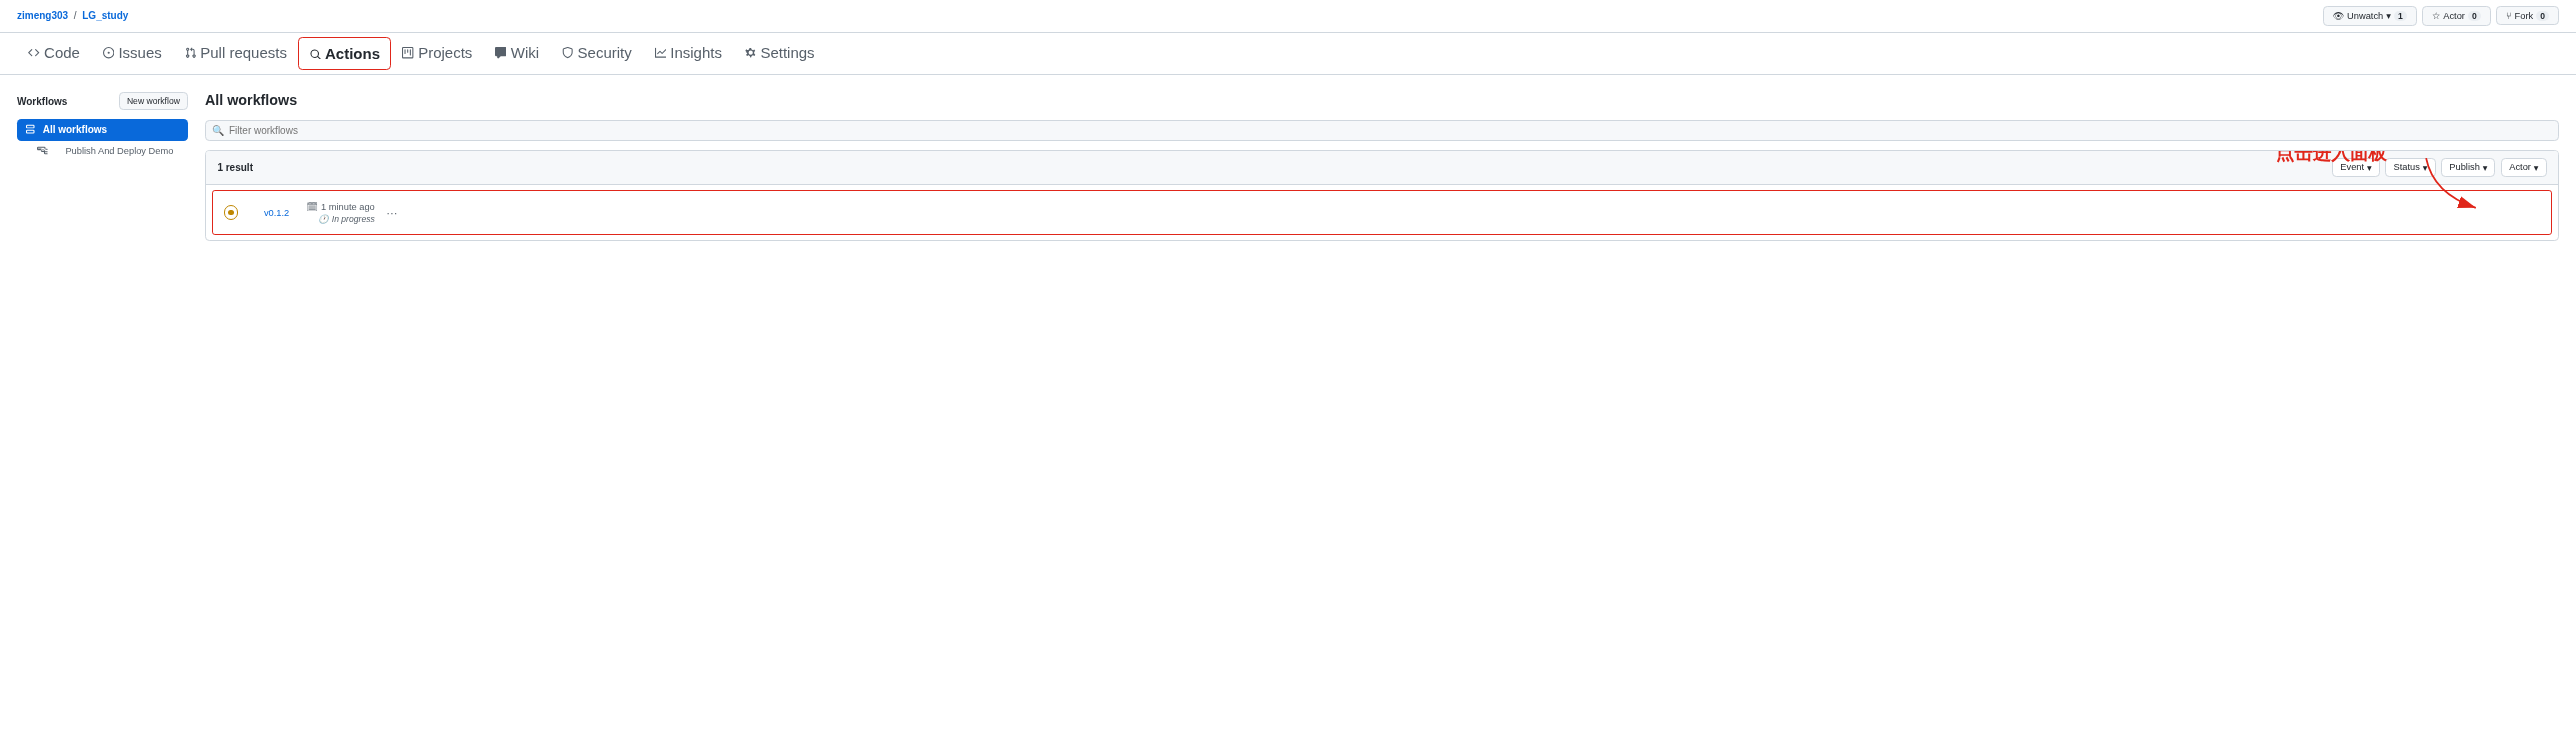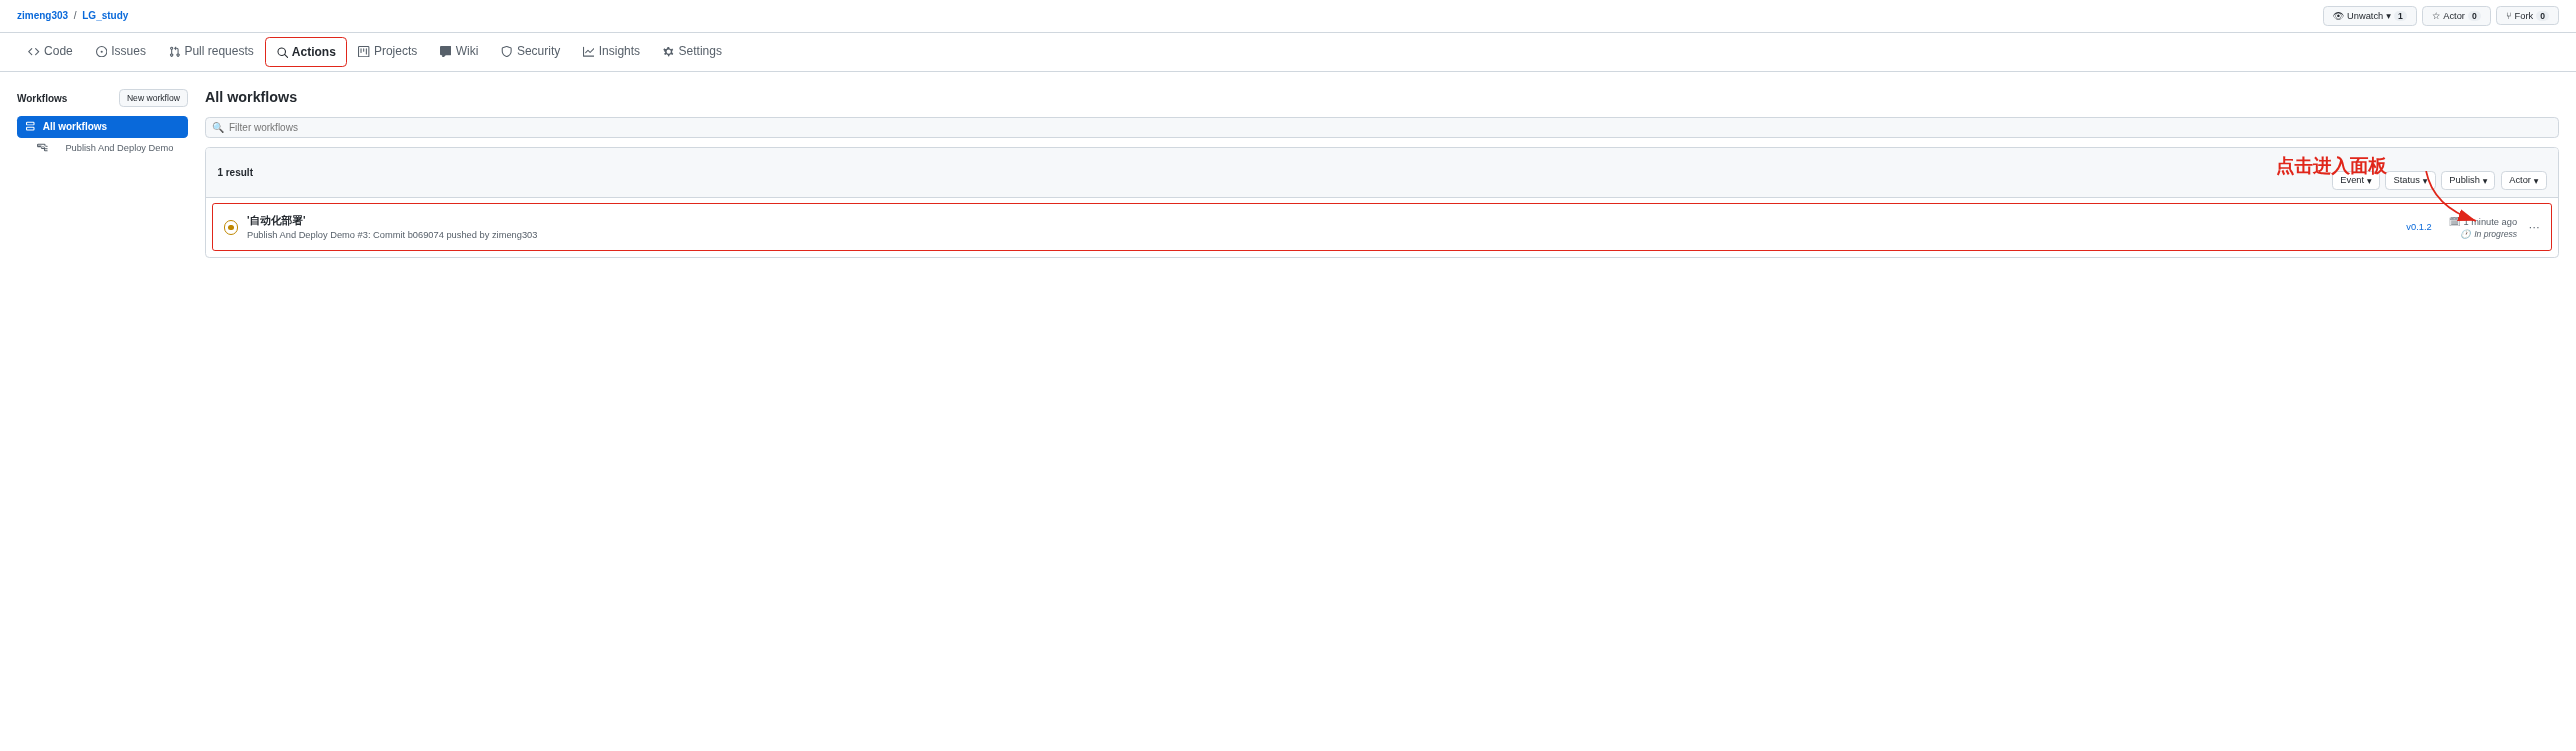--- a/index.html
+++ b/index.html
@@ -66,21 +66,21 @@
       align-items: center;
       padding: 0 17px;
       border-bottom: 0.7px solid #d0d7de;
       background: #fff;
     }
     .nav-tab {
       display: flex;
       align-items: center;
       gap: 4.3px;
       padding: 8.6px 11.4px;
-      font-size: 12px;
+      font-size: 15px;
       color: #57606a;
       cursor: pointer;
       border-bottom: 1.4px solid transparent;
       text-decoration: none;
       white-space: nowrap;
     }
     .nav-tab.actions-tab {
       border: 1.4px solid #e0261a;
       border-radius: 4.3px;
       color: #24292f;
@@ -229,21 +229,20 @@
       display: flex;
       align-items: center;
       gap: 2.9px;
       padding: 2.9px 7.1px;
       border: 0.7px solid #d0d7de;
       border-radius: 4.3px;
       background: #fff;
       font-size: 9.3px;
       color: #24292f;
       cursor: pointer;
-      margin-top: 16px;
     }
 
     
     .workflow-row {
       display: flex;
       align-items: center;
       padding: 10px 11.4px;
       background: #fff;
       border: 1.4px solid #e0261a;
       border-radius: 2.9px;
@@ -500,26 +499,20 @@
               </marker>
             </defs>
             <path d="M 10 0 Q 20 50 80 70" stroke="#e0261a" stroke-width="2.5" fill="none" marker-end="url(#arrowhead)"></path>
           </svg>
         </div>
 
         <div class="workflow-row">
           <div class="workflow-status-icon">
             <div class="workflow-status-dot"></div>
           </div>
-          <div class="workflow-info">
-            <div class="workflow-name">'自动化部署'</div>
-            <div class="workflow-desc">
-              <span>Publish And Deploy Demo #3: Commit b069074 pushed by zimeng303</span>
-            </div>
-          </div>
           <span class="workflow-tag">v0.1.2</span>
           <div class="workflow-time">
             <span class="time-text">
               <span>🗓</span>
               <span>1 minute ago</span>
             </span>
             <span class="in-progress-text">
               <span>🕐</span>
               <em>In progress</em>
             </span>

